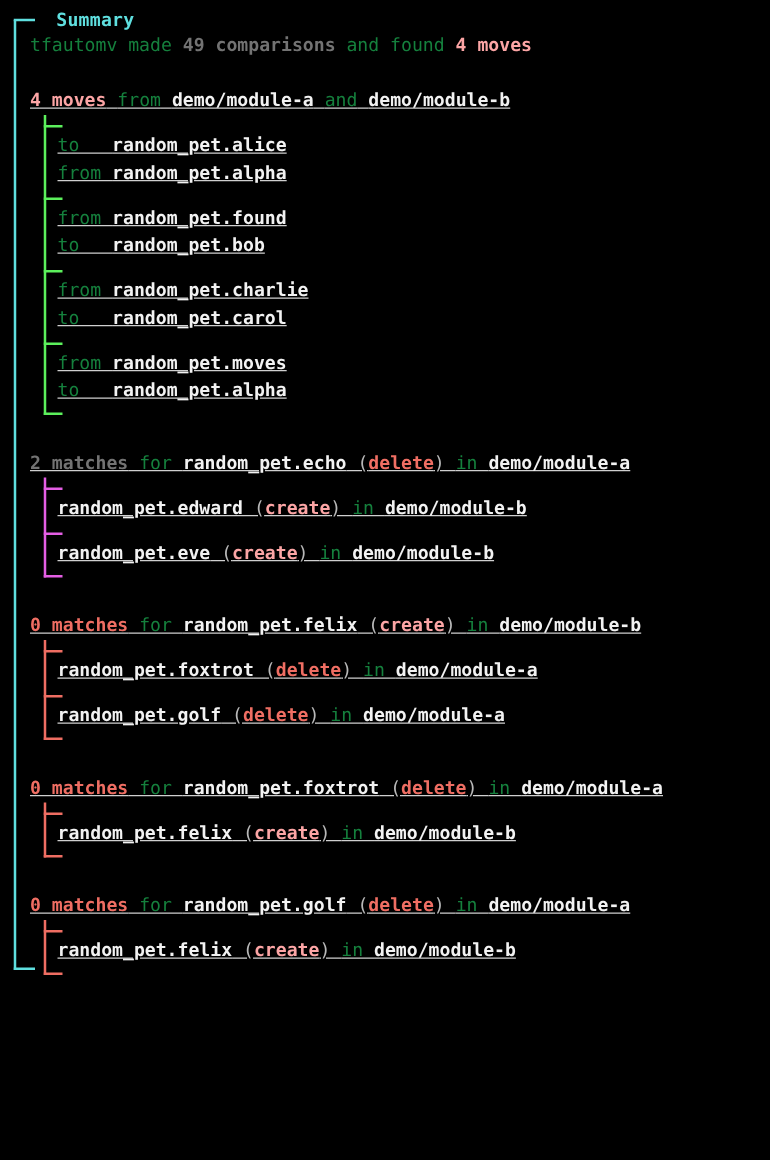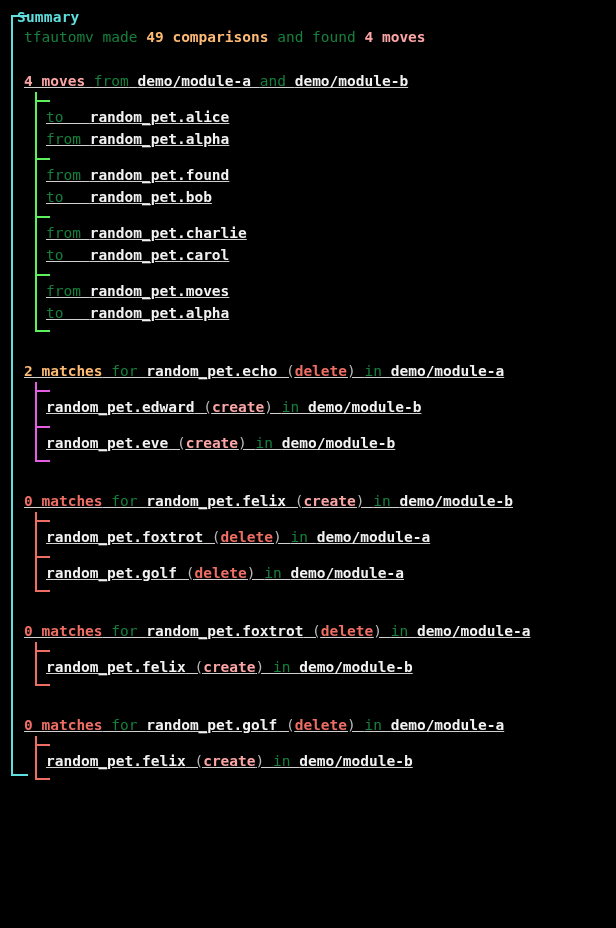--- a/index.html
+++ b/index.html
@@ -41,21 +41,21 @@
   .box-top-dash {
     position: absolute;
     left: 11px;
     top: 15px;
     width: 17px;
     height: 2px;
     background: #5fdfdf;
   }
   .box-title {
     position: absolute;
-    left: 17px;
+    left: 45px;
     top: 6px;
     color: #5fdfdf;
     font-weight: bold;
     letter-spacing: 0.2px;
   }
   .box-bottom-corner {
     position: absolute;
     left: 11px;
     bottom: 10px;
     width: 17px;
@@ -65,21 +65,21 @@
 
   .box-body {
     padding-left: 24px;
     padding-top: 2px;
   }
 
   
   .t-dim     { color: #15803d; }
   .t-white   { color: #f2f2f2; font-weight: bold; }
   .t-green   { color: #fca5a5; font-weight: bold; }
-  .t-magenta { color: #fdba74; font-weight: bold; }
+  .t-magenta { color: #737373; font-weight: bold; }
   .t-salmon  { color: #ef6e63; font-weight: bold; }
   .t-paren   { color: #b8b8b8; }
 
   .line { white-space: pre; height: 22px; }
   .blank { height: 22px; }
 
   
   .group { position: relative; text-decoration: underline; }
   .group-head { white-space: pre; height: 22px; }
 

